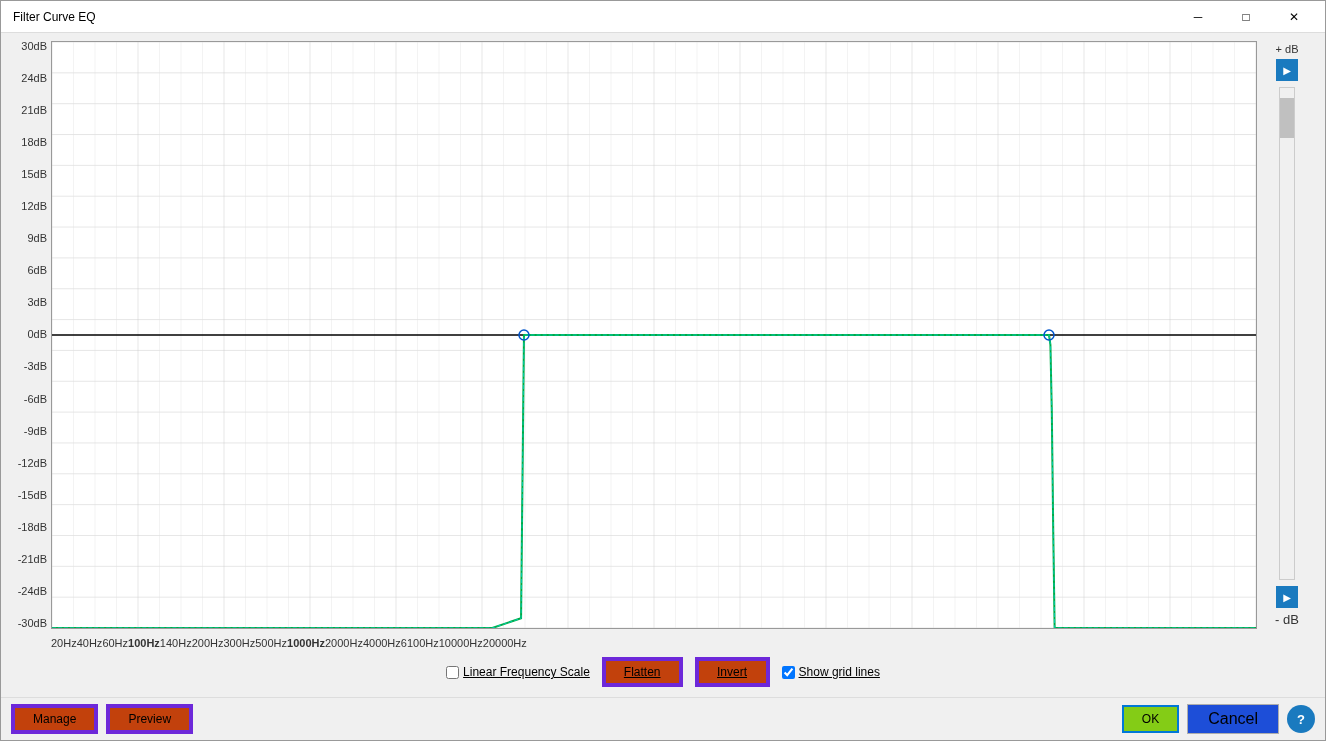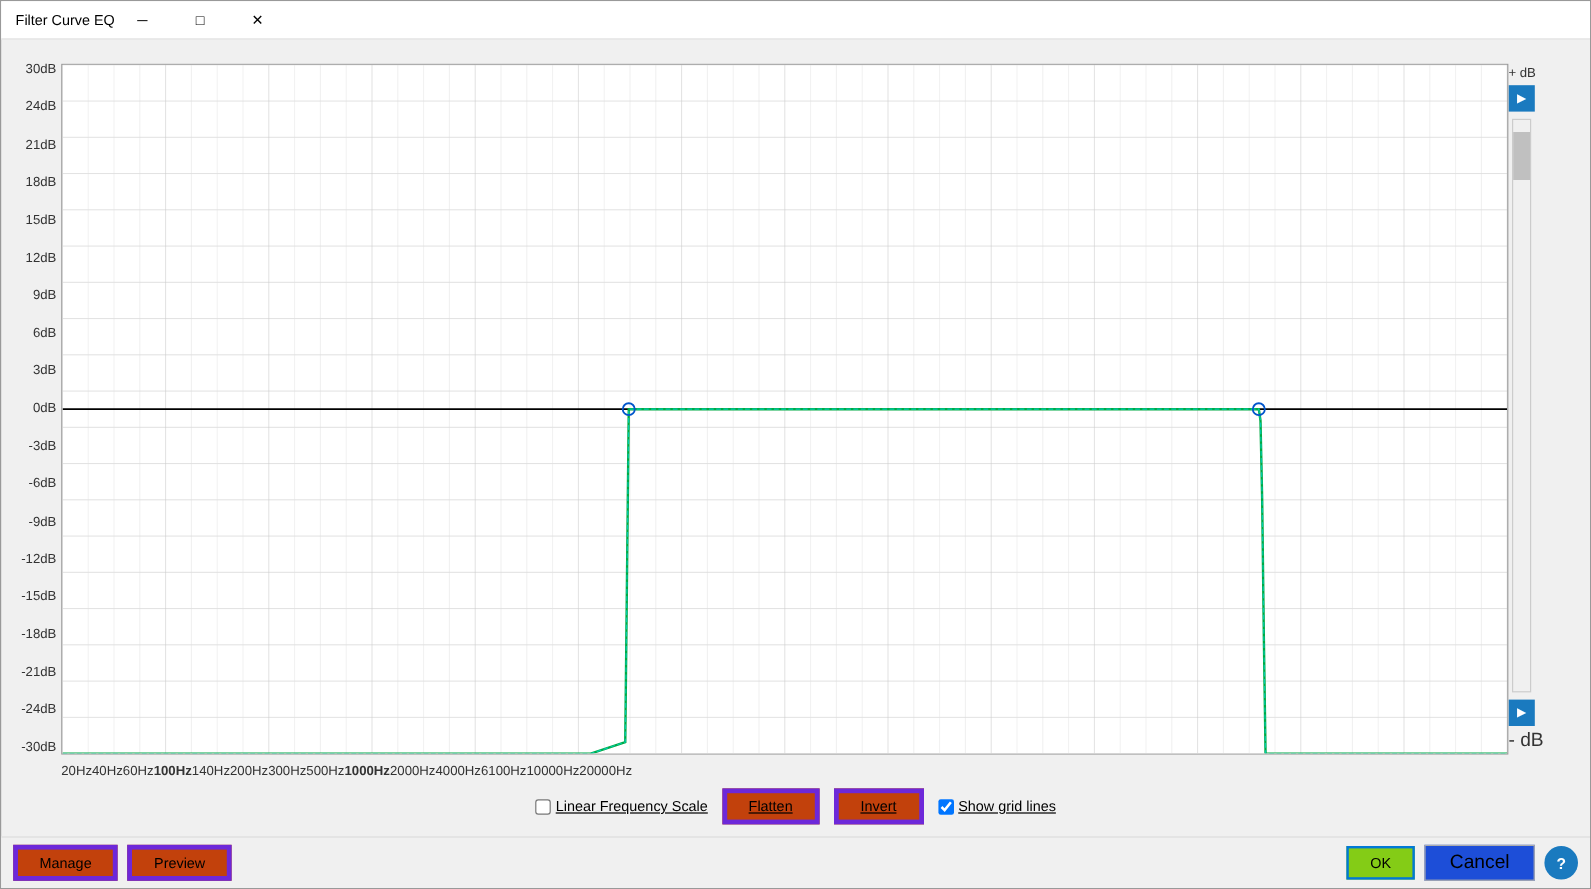--- a/index.html
+++ b/index.html
@@ -20,20 +20,21 @@
       background: #f0f0f0;
       border: 1px solid #999;
       display: flex;
       flex-direction: column;
     }
     .title-bar {
       background: #fff;
       height: 32px;
       display: flex;
       align-items: center;
+      justify-content: space-between;
       padding: 0 8px 0 12px;
       border-bottom: 1px solid #ddd;
       flex-shrink: 0;
     }
     .title-bar-title {
       font-size: 12px;
       color: #000;
     }
     .title-bar-controls {
       display: flex;
@@ -52,21 +53,20 @@
       justify-content: center;
     }
 
     .content {
       flex: 1;
       display: flex;
       flex-direction: column;
       padding: 8px 8px 8px 8px;
       gap: 6px;
       overflow: hidden;
-      margin-top: 12px;
     }
 
     .eq-container {
       flex: 1;
       display: flex;
       flex-direction: row;
       position: relative;
       overflow: hidden;
     }
 
@@ -215,30 +215,30 @@
       position: absolute;
       top: 0; left: 0;
       width: 100%;
       height: 100%;
     }
 
     .right-side {
       display: flex;
       flex-direction: column;
       width: 60px;
-      align-items: flex-start;
+      align-items: center;
       justify-content: space-between;
     }
     .right-label-top {
       font-size: 11px;
       color: #333;
       padding-top: 2px;
     }
     .right-label-bottom {
-      font-size: 16px;
+      font-size: 13px;
       color: #333;
       padding-bottom: 2px;
     }
   </style>
 </head>
 <body>
 
 <div class="window">
 
   <div class="title-bar">

